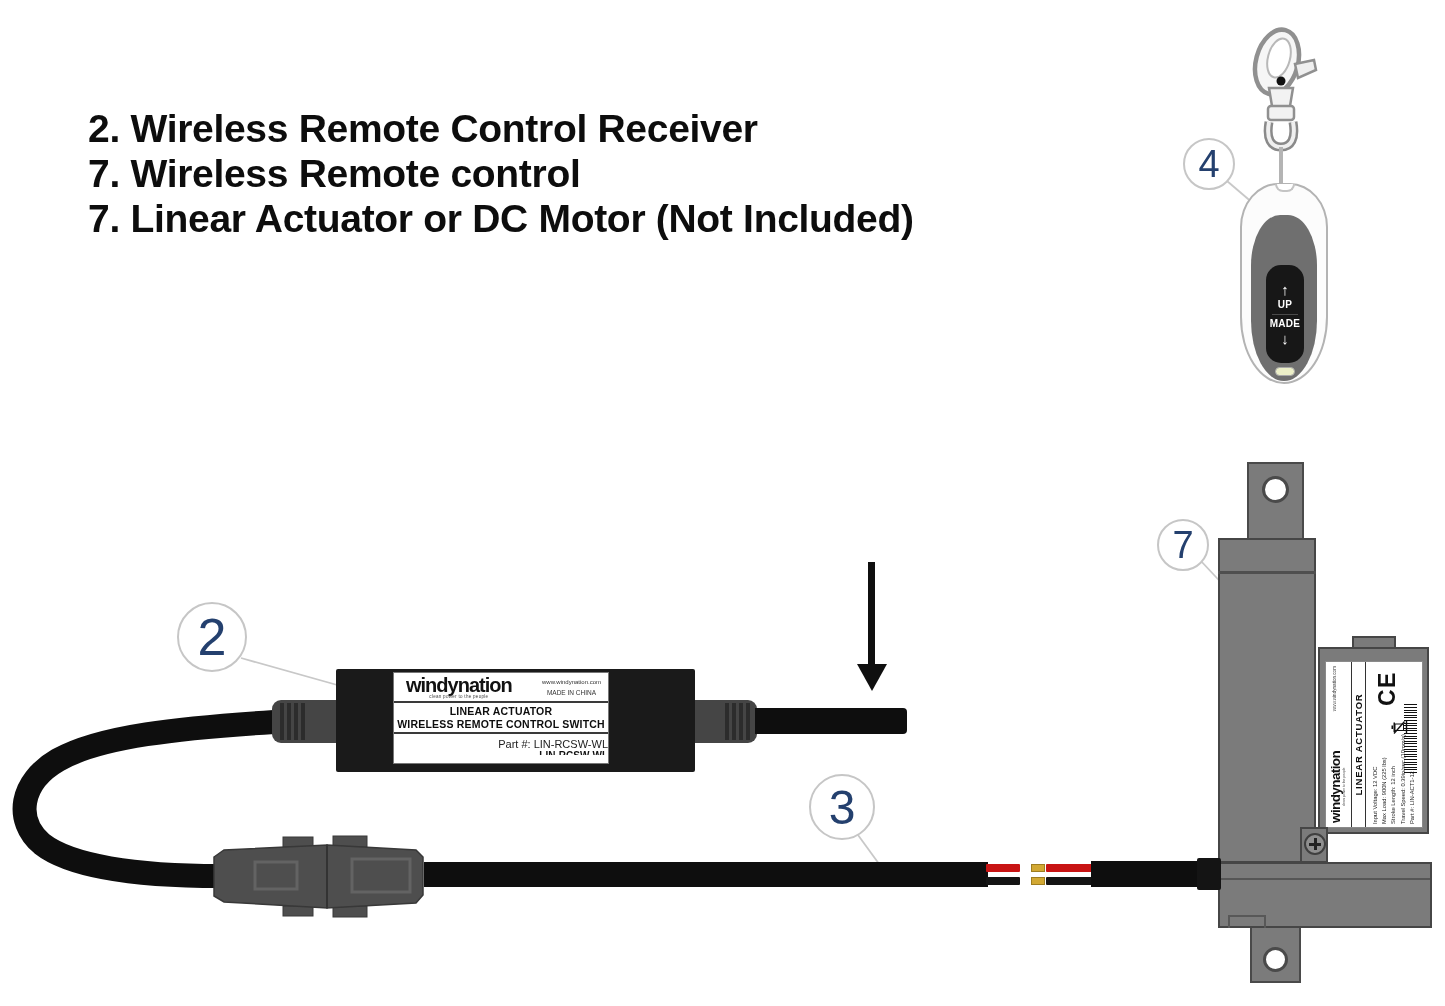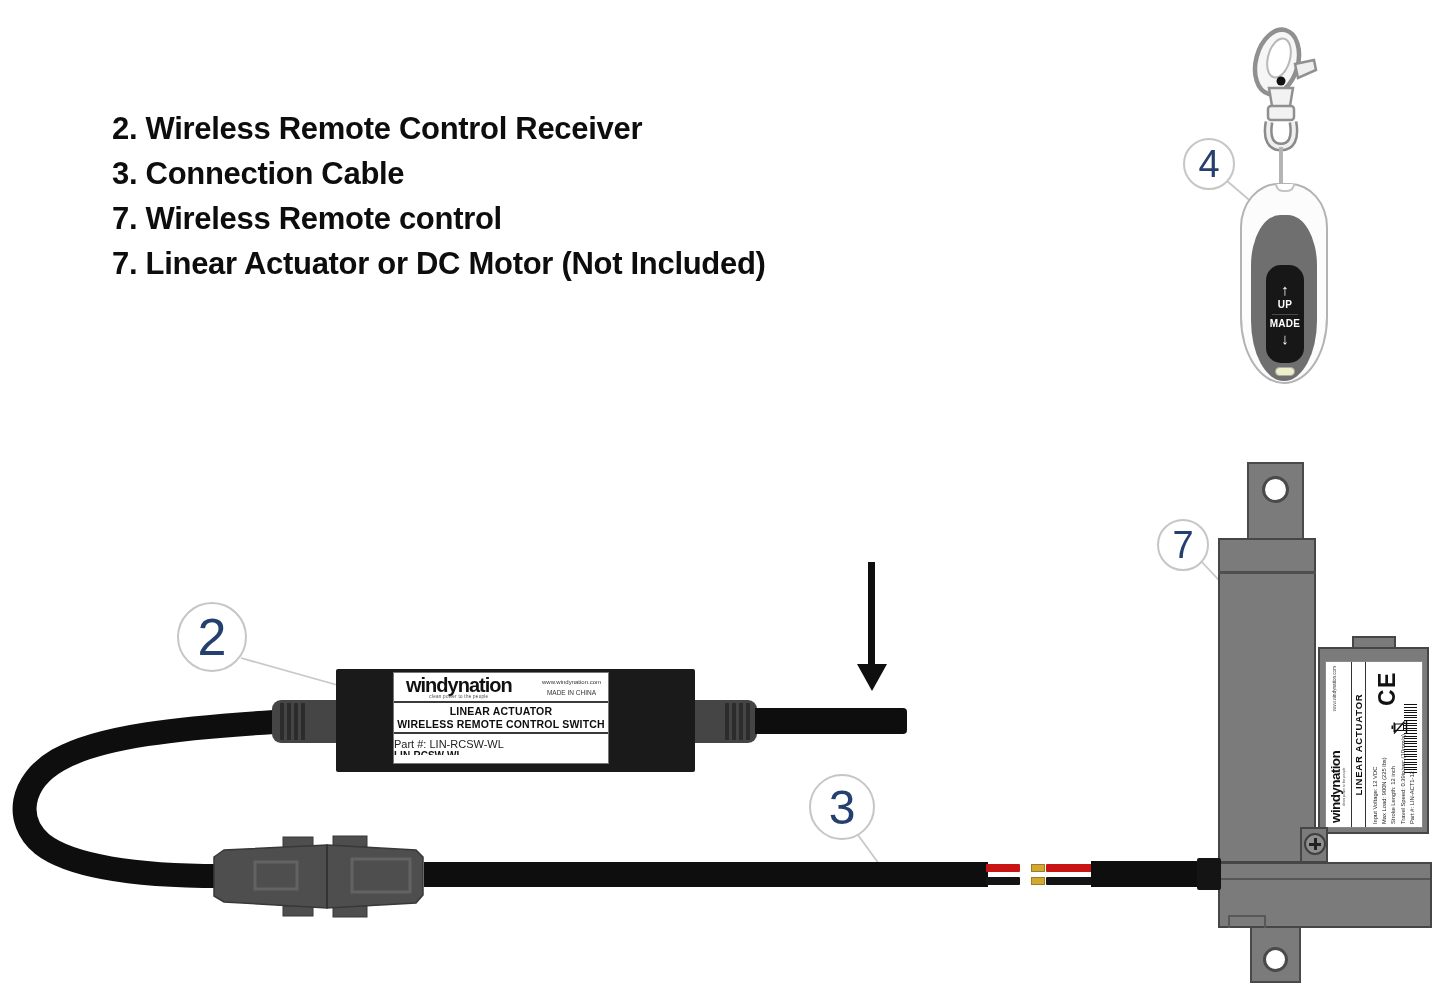--- a/index.html
+++ b/index.html
@@ -5,22 +5,22 @@
   * { box-sizing: border-box; margin: 0; padding: 0; }
   html,body { background:#fff; }
   #canvas {
     position: relative; width: 1445px; height: 1006px;
     background: #fff; overflow: hidden;
     font-family: "Liberation Sans", sans-serif; color:#0d0d0d;
   }
   .abs { position:absolute; }
 
   
-  #parts-list { left:88px; top:106px; font-size:31px; font-weight:bold;
-    line-height:45px; letter-spacing:-0.3px; white-space:nowrap; z-index:5;margin-left:24px; }
+  #parts-list { left:88px; top:106px; font-size:39px; font-weight:bold;
+    line-height:45px; letter-spacing:-0.3px; white-space:nowrap; z-index:5; }
 
   
   #power-note { left:700px; top:466px; width:345px; text-align:center;
     font-size:30px; font-weight:bold; line-height:45px; z-index:5; }
   #power-arrow-shaft { left:868px; top:562px; width:7px; height:104px; background:#0f0f0f; z-index:4; }
   #power-arrow-head { left:857px; top:664px; width:0; height:0;
     border-left:15px solid transparent; border-right:15px solid transparent;
     border-top:27px solid #0f0f0f; z-index:4; }
 
   
@@ -48,21 +48,21 @@
     background:#fff; border:1px solid #777; overflow:hidden; }
   .rl-row1 { height:30px; border-bottom:2px solid #3a3a3a; display:flex;
     justify-content:space-between; align-items:center; padding:0 7px 0 12px; }
   .rl-brand { font-size:20px; font-weight:bold; letter-spacing:-1px; line-height:18px; color:#111; }
   .rl-tagline { font-size:4.5px; color:#444; text-align:center; letter-spacing:0.3px; }
   .rl-right { text-align:center; }
   .rl-web { font-size:6px; color:#333; }
   .rl-origin { font-size:6.5px; color:#333; margin-top:4px; }
   .rl-row2 { height:31px; border-bottom:2px solid #3a3a3a; text-align:center;
     font-weight:bold; font-size:10.5px; line-height:13px; padding-top:2px; letter-spacing:0.2px; }
-  .rl-row3 { height:27px; text-align:left; font-size:11px; color:#222; padding-top:4px; }
+  .rl-row3 { height:27px; text-align:right; font-size:11px; color:#222; padding-top:4px; }
   .rl-clipped { height:5px; overflow:hidden; font-size:10px; font-weight:bold; color:#111; }
 
   
   .jacket { background:#0e0e0e; z-index:2; }
   #jacket-left  { left:424px; top:862px; width:564px; height:25px; }
   #jacket-right { left:1091px; top:861px; width:110px; height:26px; }
   .wire { height:8px; z-index:2; border-radius:1px; }
   .wire-red { background:#c81414; }
   .wire-black { background:#141414; }
   #wire-red-left   { left:986px;  top:864px; width:34px; }
@@ -161,21 +161,20 @@
       <polygon points="214,857 224,850 327,845 327,908 224,902 214,896" fill="#4e4e4e" stroke="#383838" stroke-width="1.5"></polygon>
       <polygon points="327,845 416,850 423,857 423,895 416,903 327,908" fill="#4e4e4e" stroke="#383838" stroke-width="1.5"></polygon>
       <line x1="327" y1="845" x2="327" y2="908" stroke="#333" stroke-width="2"></line>
       <rect x="255" y="862" width="42" height="27" fill="none" stroke="#636363" stroke-width="3"></rect>
       <rect x="352" y="859" width="58" height="33" fill="none" stroke="#636363" stroke-width="3"></rect>
     </g>
   </svg>
 
   <div id="parts-list" class="abs">
     <div>2. Wireless Remote Control Receiver</div>
-    <div>3. Connection Cable</div>
     <div>7. Wireless Remote control</div>
     <div>7. Linear Actuator or DC Motor (Not Included)</div>
   </div>
 
   <div id="power-note" class="abs">
   </div>
   <div id="power-arrow-shaft" class="abs"></div>
   <div id="power-arrow-head" class="abs"></div>
 
   <div id="callout-2" class="abs callout">2</div>

